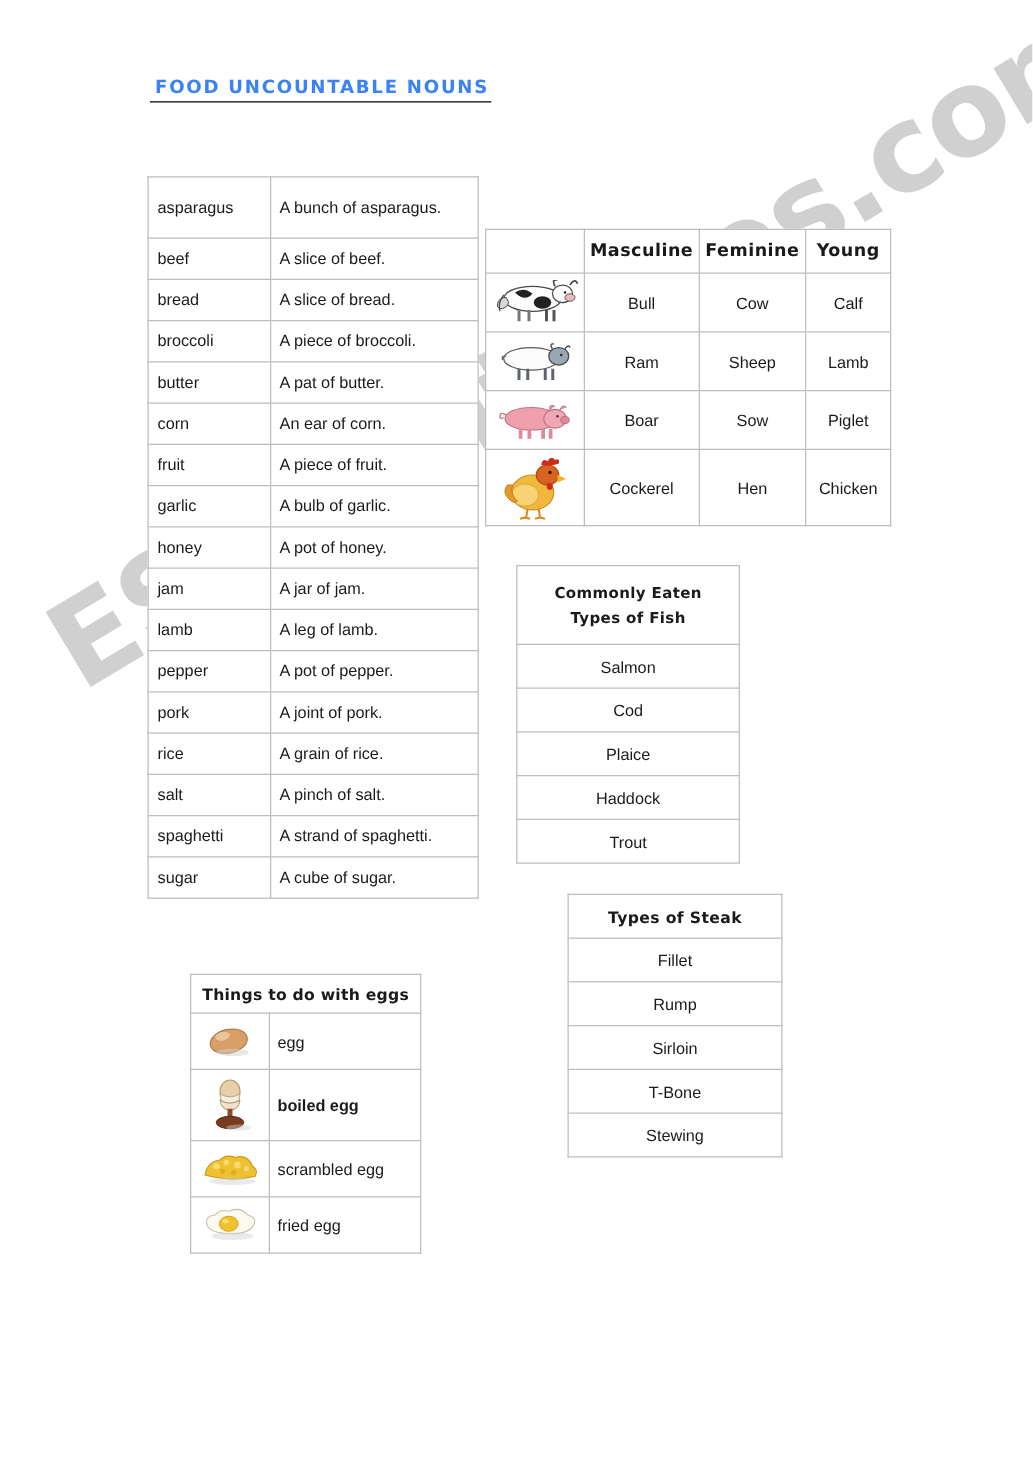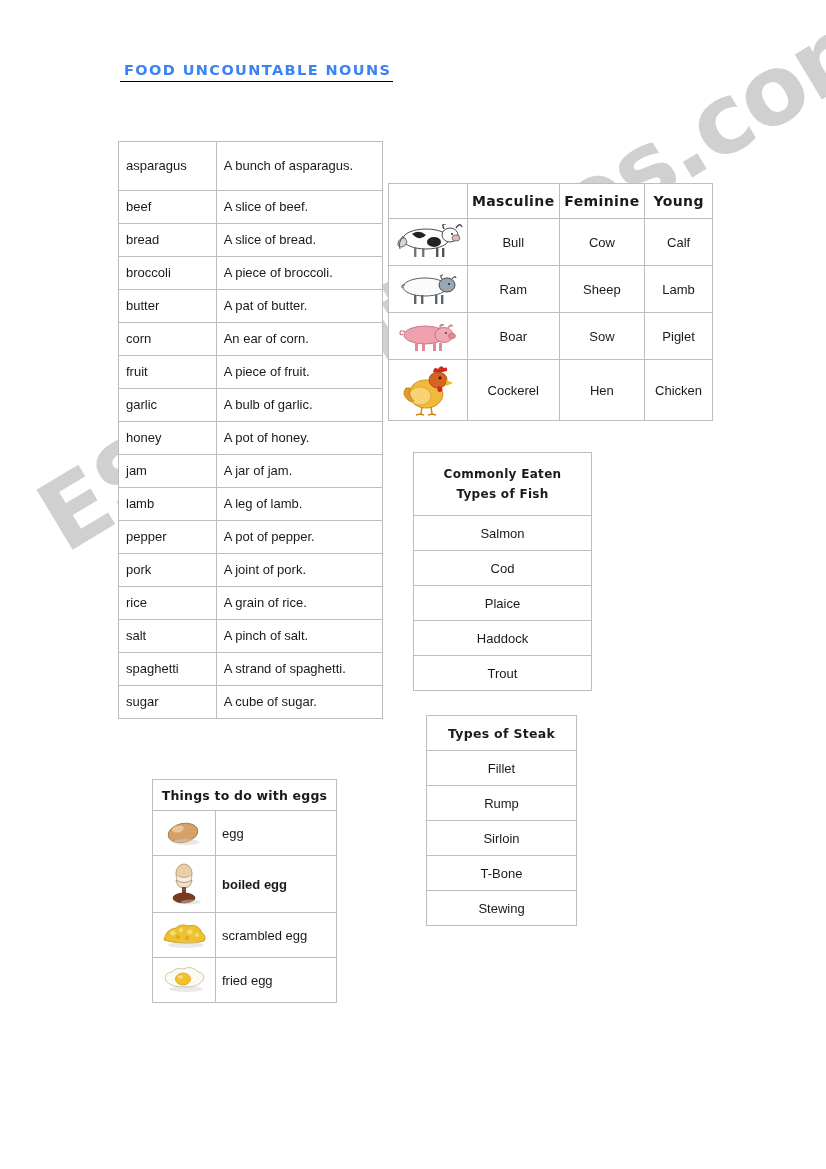--- a/index.html
+++ b/index.html
@@ -139,23 +139,23 @@
     font-family: "DejaVu Sans", sans-serif;
     font-weight: bold;
     font-size: 12px;
     letter-spacing: 0.3px;
     height: 56px;
     line-height: 1.7;
   }
 
   
   #steak-table {
-    left: 426px;
+    left: 454px;
     top: 715px;
-    width: 151px;
+    width: 172px;
   }
   #steak-table td {
     height: 28px;
     text-align: center;
     padding: 3px 4px;
   }
   #steak-table td.steak-head {
     font-family: "DejaVu Sans", sans-serif;
     font-weight: bold;
     font-size: 12.5px;

